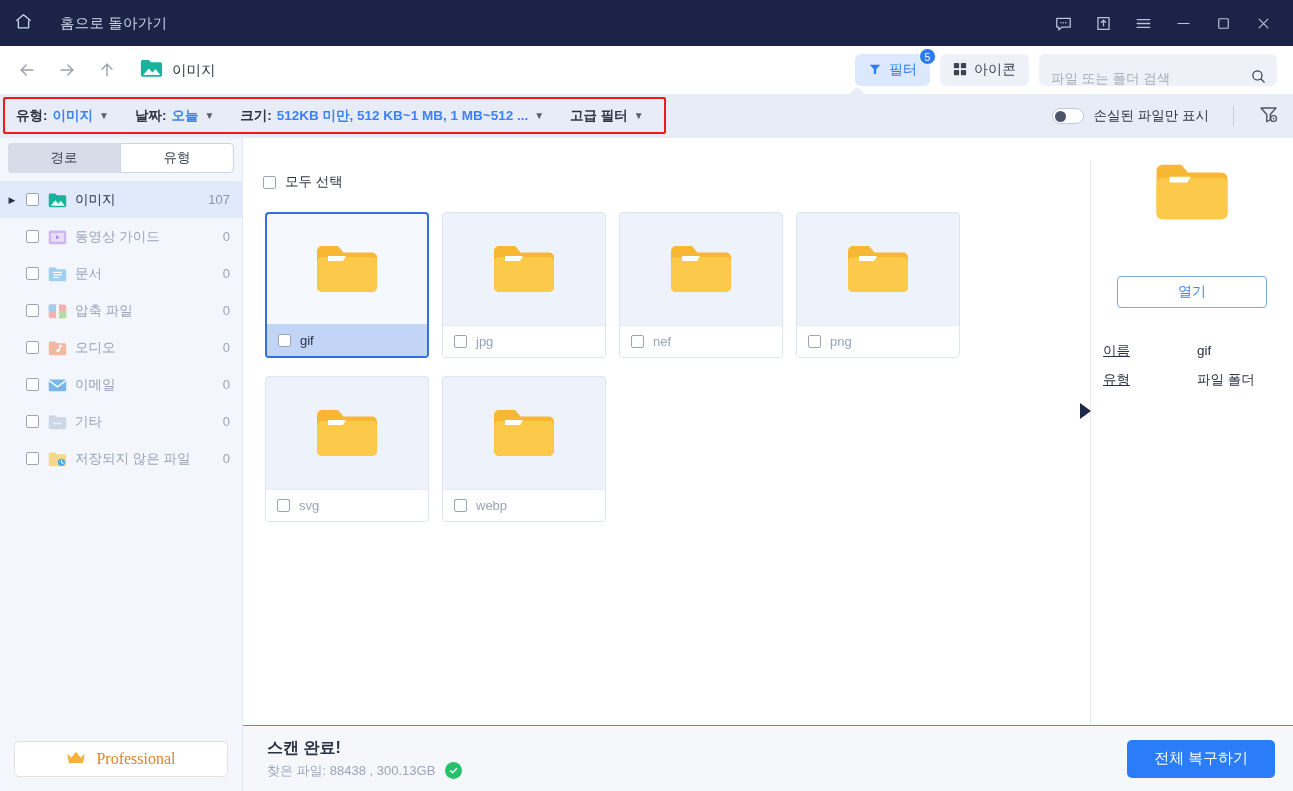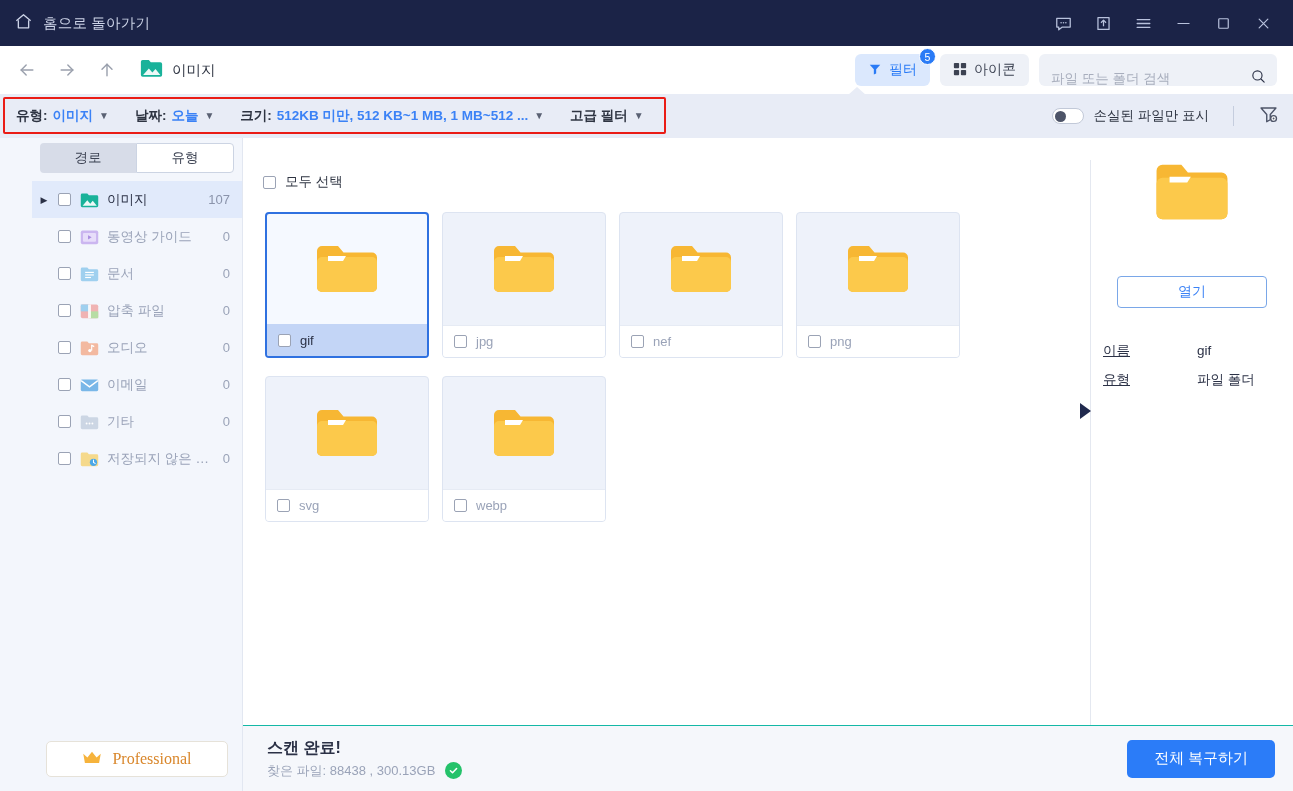--- a/index.html
+++ b/index.html
@@ -12,21 +12,21 @@
   }
   .app { position: relative; width: 1293px; height: 791px; display: flex; flex-direction: column; }
 
   
   .titlebar {
     height: 46px; background: #1b2347; flex: 0 0 46px;
     display: flex; align-items: center; justify-content: space-between;
     padding: 0 12px 0 14px;
   }
   .home-group { display: flex; align-items: center; gap: 10px; cursor: default; }
-  .home-label { color: #cdd4e8; font-size: 14.5px; letter-spacing: .2px; }
+  .home-label { color: #cdd4e8; font-size: 14.5px; letter-spacing: .2px; margin-left: 17px; }
   .win-btns { display: flex; align-items: center; gap: 4px; }
   .win-btn {
     width: 36px; height: 30px; display: flex; align-items: center; justify-content: center;
     color: #b9c2dd;
   }
 
   
   .navbar {
     height: 48px; flex: 0 0 48px; background: #ffffff;
     display: flex; align-items: center; padding: 0 16px 0 10px; position: relative;
@@ -93,21 +93,21 @@
     position: absolute; left: 3px; top: 3px; width: 663px; height: 37px;
     border: 2.5px solid #ea1c16; border-radius: 2px; pointer-events: none;
   }
 
   
   .body { flex: 1; display: flex; min-height: 0; }
 
   
   .sidebar {
     width: 243px; flex: 0 0 243px; background: #f3f6fc;
-    border-right: 1px solid #e2e7f1; display: flex; flex-direction: column; padding-left: 32px;
+    border-right: 1px solid #e2e7f1; display: flex; flex-direction: column;
   }
   .side-tabs { display: flex; height: 30px; margin: 5px 8px 8px 8px; }
   .side-tab {
     flex: 1; display: flex; align-items: center; justify-content: center;
     font-size: 13.5px; color: #3c4252; background: #d7dce8; border-radius: 4px 0 0 4px;
   }
   .side-tab.active { background: #ffffff; border-radius: 0 4px 4px 0; border: 1px solid #ccd4e3; }
   .side-list { flex: 1; overflow: hidden; }
   .side-item {
     height: 37px; display: flex; align-items: center; padding: 0 12px 0 6px; gap: 8px;

